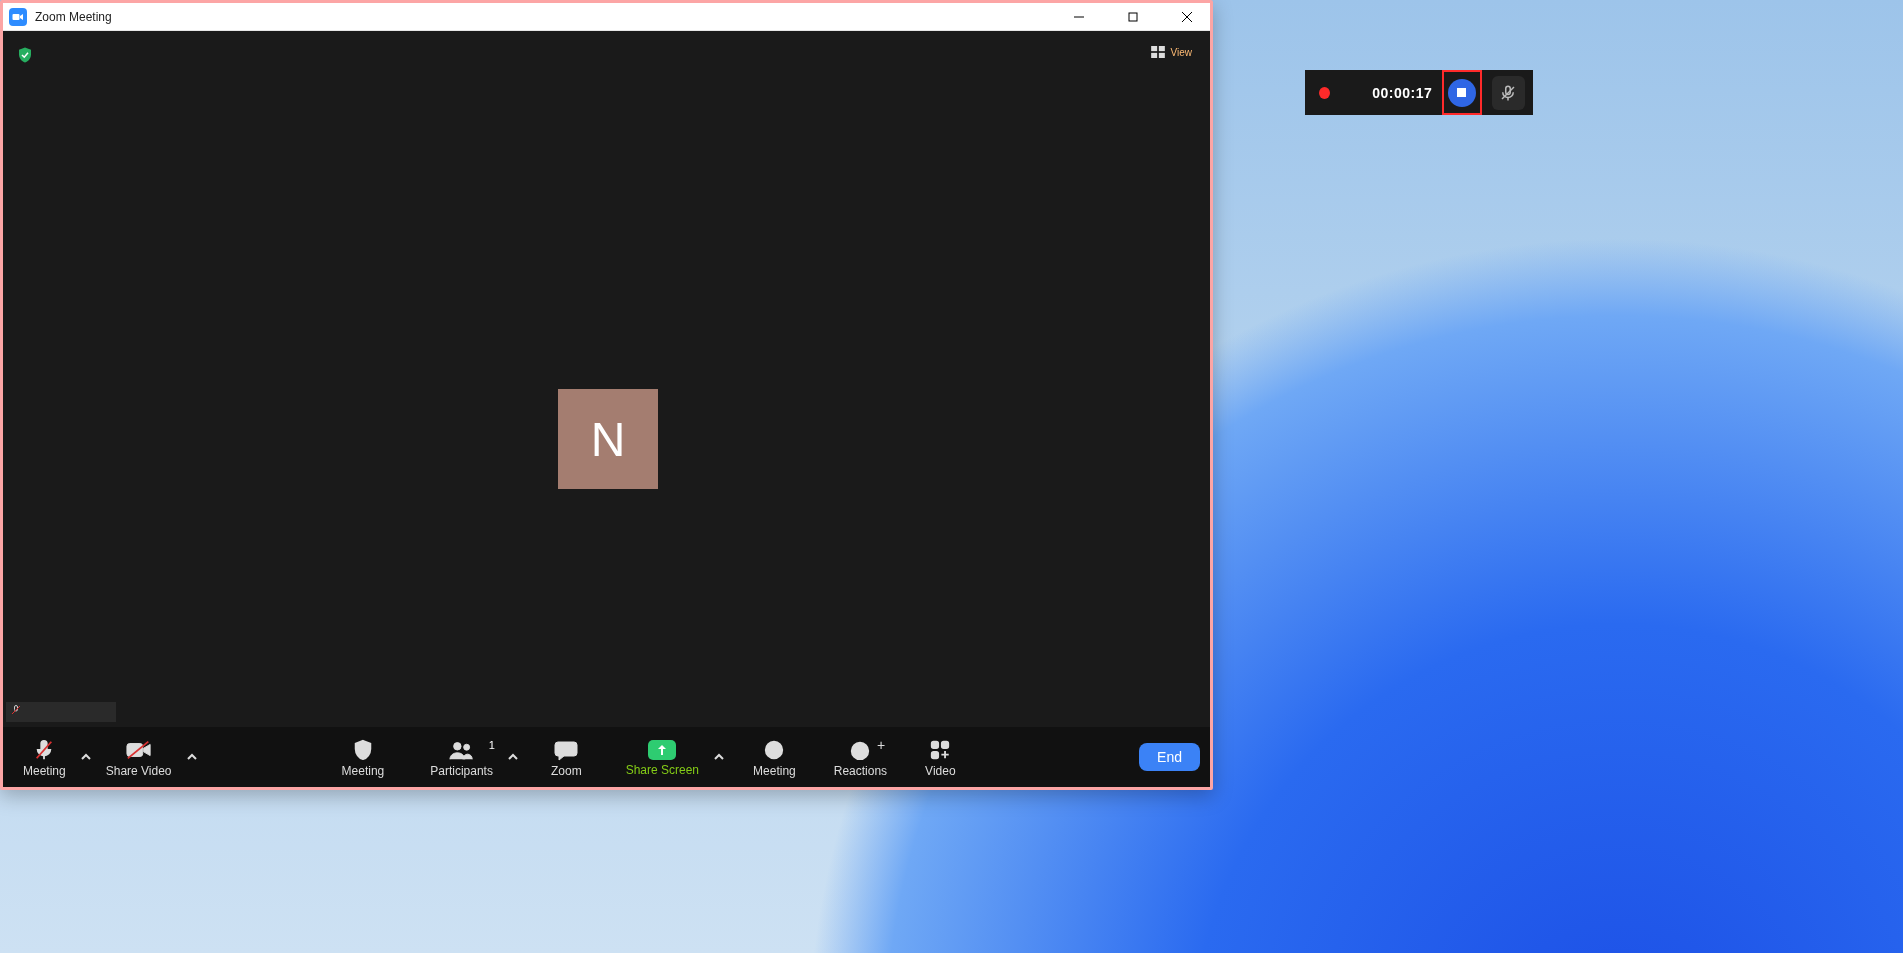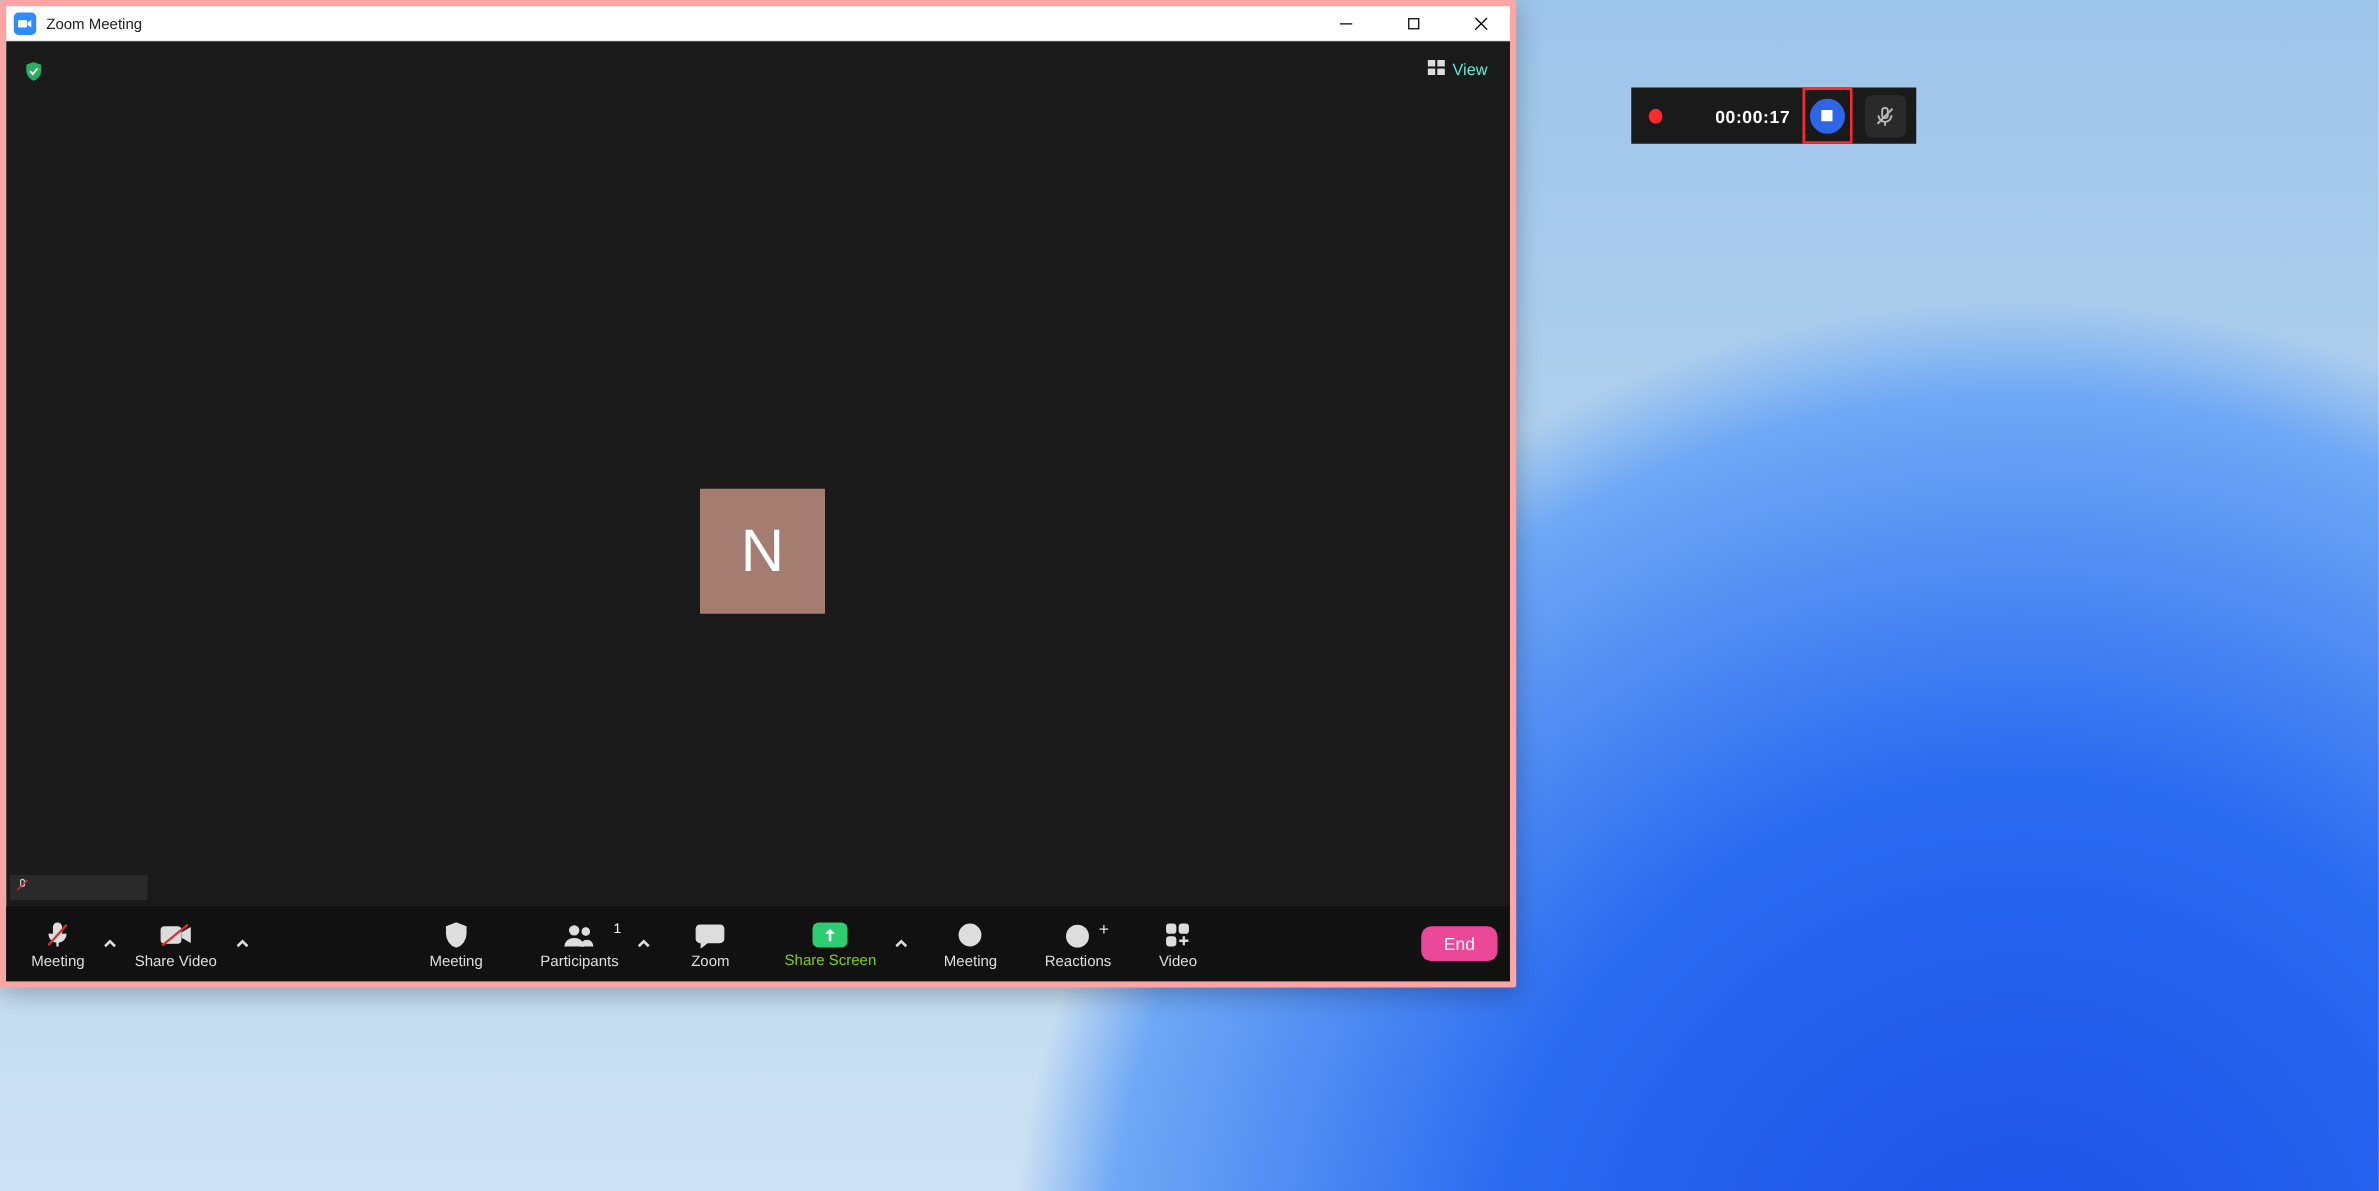--- a/index.html
+++ b/index.html
@@ -24,21 +24,21 @@
   .recorder .stop-wrap { width: 42px; height: 45px; display:flex; align-items:center; justify-content:center; border: 2px solid #ff2a2a; }
   .recorder .stop { width: 28px; height: 28px; border-radius: 50%; background: #2f66e5; display:flex; align-items:center; justify-content:center;}
   .recorder .stop .sq { width:9px; height:9px; background:#fff; }
   .recorder .mic { width: 36px; height: 34px; border-radius: 6px; display:flex; align-items:center; justify-content:center; background:#2a2a2a; }
   .recorder .mic svg { width:18px; height:18px; stroke:#bbb; fill:none; stroke-width:2; }
   .recorder .mic .slash { stroke:#bbb; }
 
   
   .zoom {
     position: absolute; top: 0; left: 0; width: 1213px; height: 790px;
-    background: #fff; border: 5px solid #fca5a5; border-radius: 2px;
+    background: #fff; border: 3px solid #fca5a5; border-radius: 2px;
     display:flex; flex-direction:column;
     box-shadow: 0 6px 20px rgba(0,0,0,.25);
   }
   .titlebar {
     height: 28px; display:flex; align-items:center; gap:8px; padding: 0 0 0 6px;
     border-bottom: 1px solid #e6e6e6;
   }
   .titlebar .logo { width:18px; height:18px; background:#2d8cff; border-radius:4px; display:flex; align-items:center; justify-content:center; }
   .titlebar .logo svg { width:12px; height:10px; fill:#fff; }
   .titlebar .title { font-size:12px; color:#222; }
@@ -46,22 +46,22 @@
   .winbtn { width:46px; height:28px; display:flex; align-items:center; justify-content:center; }
   .winbtn svg { width:10px; height:10px; stroke:#000; stroke-width:1; fill:none; }
 
   
   .meeting { flex:1; background:#1a1a1a; position:relative; }
   .shield {
     position:absolute; top:14px; left:12px; width:20px; height:20px; display:flex; align-items:center; justify-content:center;
   }
   .shield svg { width:18px; height:18px; }
   .view-btn {
-    position:absolute; top:12px; right:12px; display:flex; gap:6px;
-    color:#5eead4; font-size:13px; padding:3px 6px; border-radius:4px;
+    position:absolute; top:12px; right:12px; display:flex; align-items:center; gap:6px;
+    color:#fdba74; font-size:10px; padding:3px 6px; border-radius:4px;
   }
   .view-btn svg { width:14px; height:12px; fill:#ddd; }
 
   .avatar {
     position:absolute; top:358px; left:555px; width:100px; height:100px;
     background:#a47d70; display:flex; align-items:center; justify-content:center;
   }
   .avatar span { color:#fff; font-size:48px; font-weight:400; }
 
   .self-tile {
@@ -82,21 +82,21 @@
   .tool svg { width:26px; height:22px; fill:#ddd; stroke:#ddd; }
   .caret { width:20px; height:40px; display:flex; align-items:center; justify-content:center; }
   .caret svg { width:10px; height:10px; stroke:#ddd; fill:none; stroke-width:2; }
   .toolbar .gap { width:130px; }
   .toolbar .flex { flex:1; }
   .badge {
     position:absolute; top:4px; right:8px; font-size:11px; color:#fff;
   }
   .plus-badge { position:absolute; top:2px; right:12px; font-size:14px; color:#ddd; }
   .end-btn {
-    background:#ec4899; color:#fff; font-size:14px; font-weight:500;
+    background:#3b82f6; color:#fff; font-size:14px; font-weight:500;
     padding:6px 18px; border-radius:8px; border:none;text-align:center;
   }
   .slash { stroke:#d93030; stroke-width:2; }
 
   .share-ico { width:28px; height:20px; border-radius:5px; background:#2ecc71; display:flex; align-items:center; justify-content:center; }
   .share-ico svg { width:12px; height:12px; fill:#fff; stroke:none; }
 </style>
 </head>
 <body>
 

